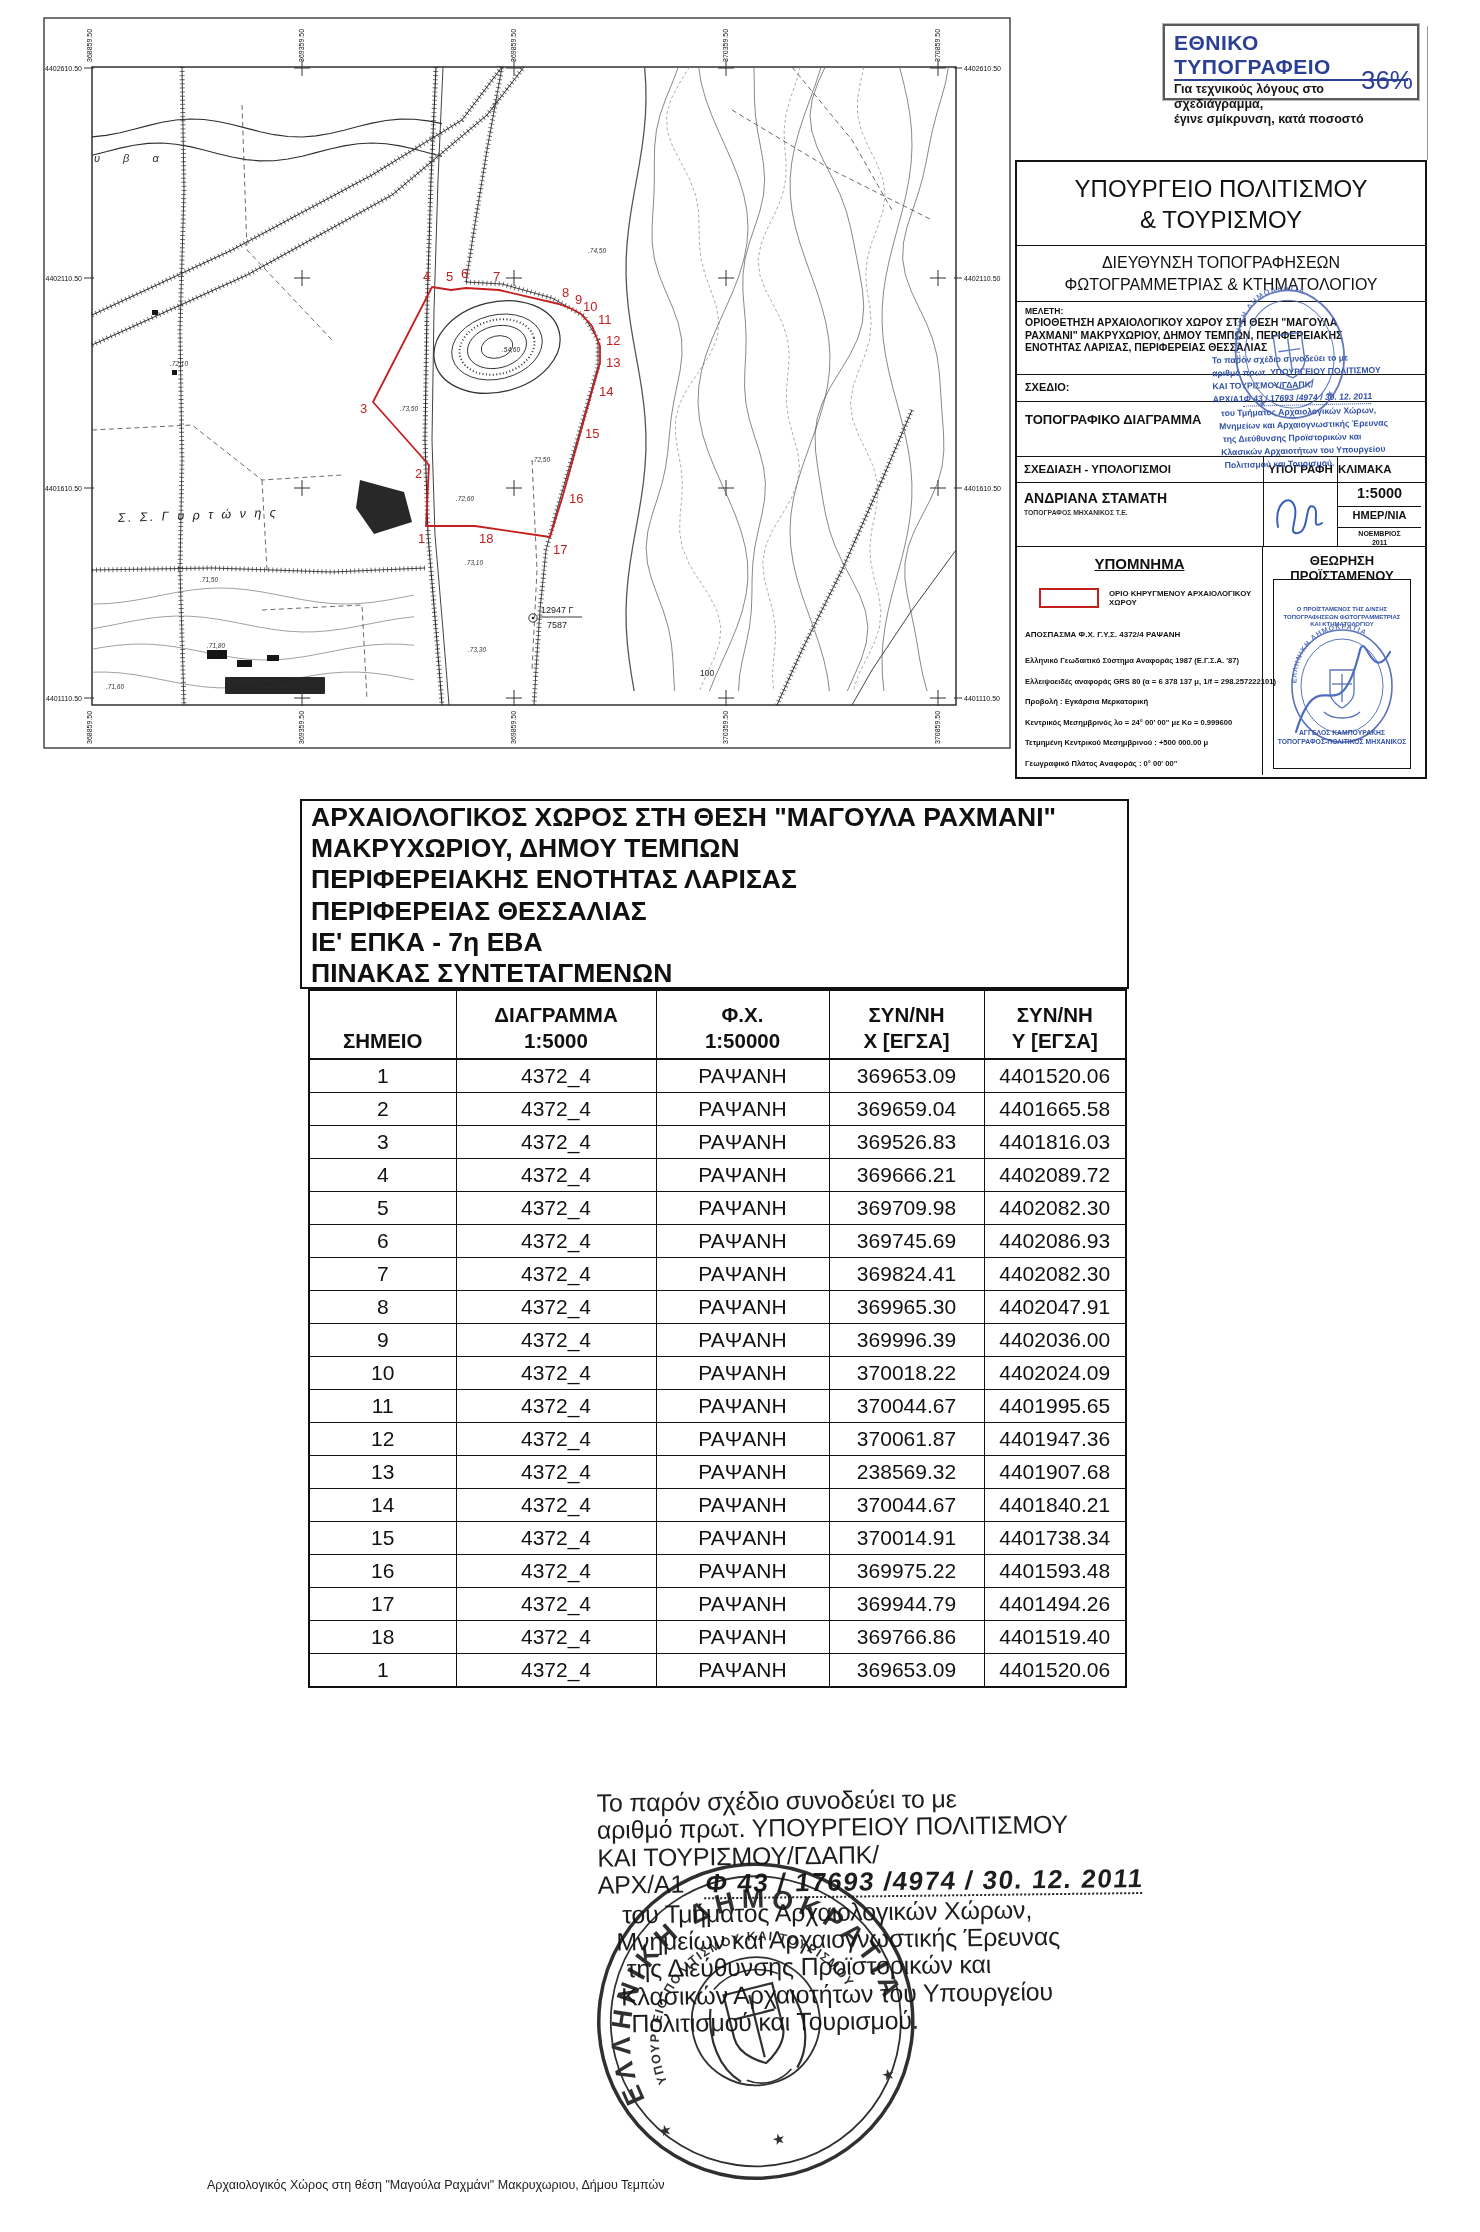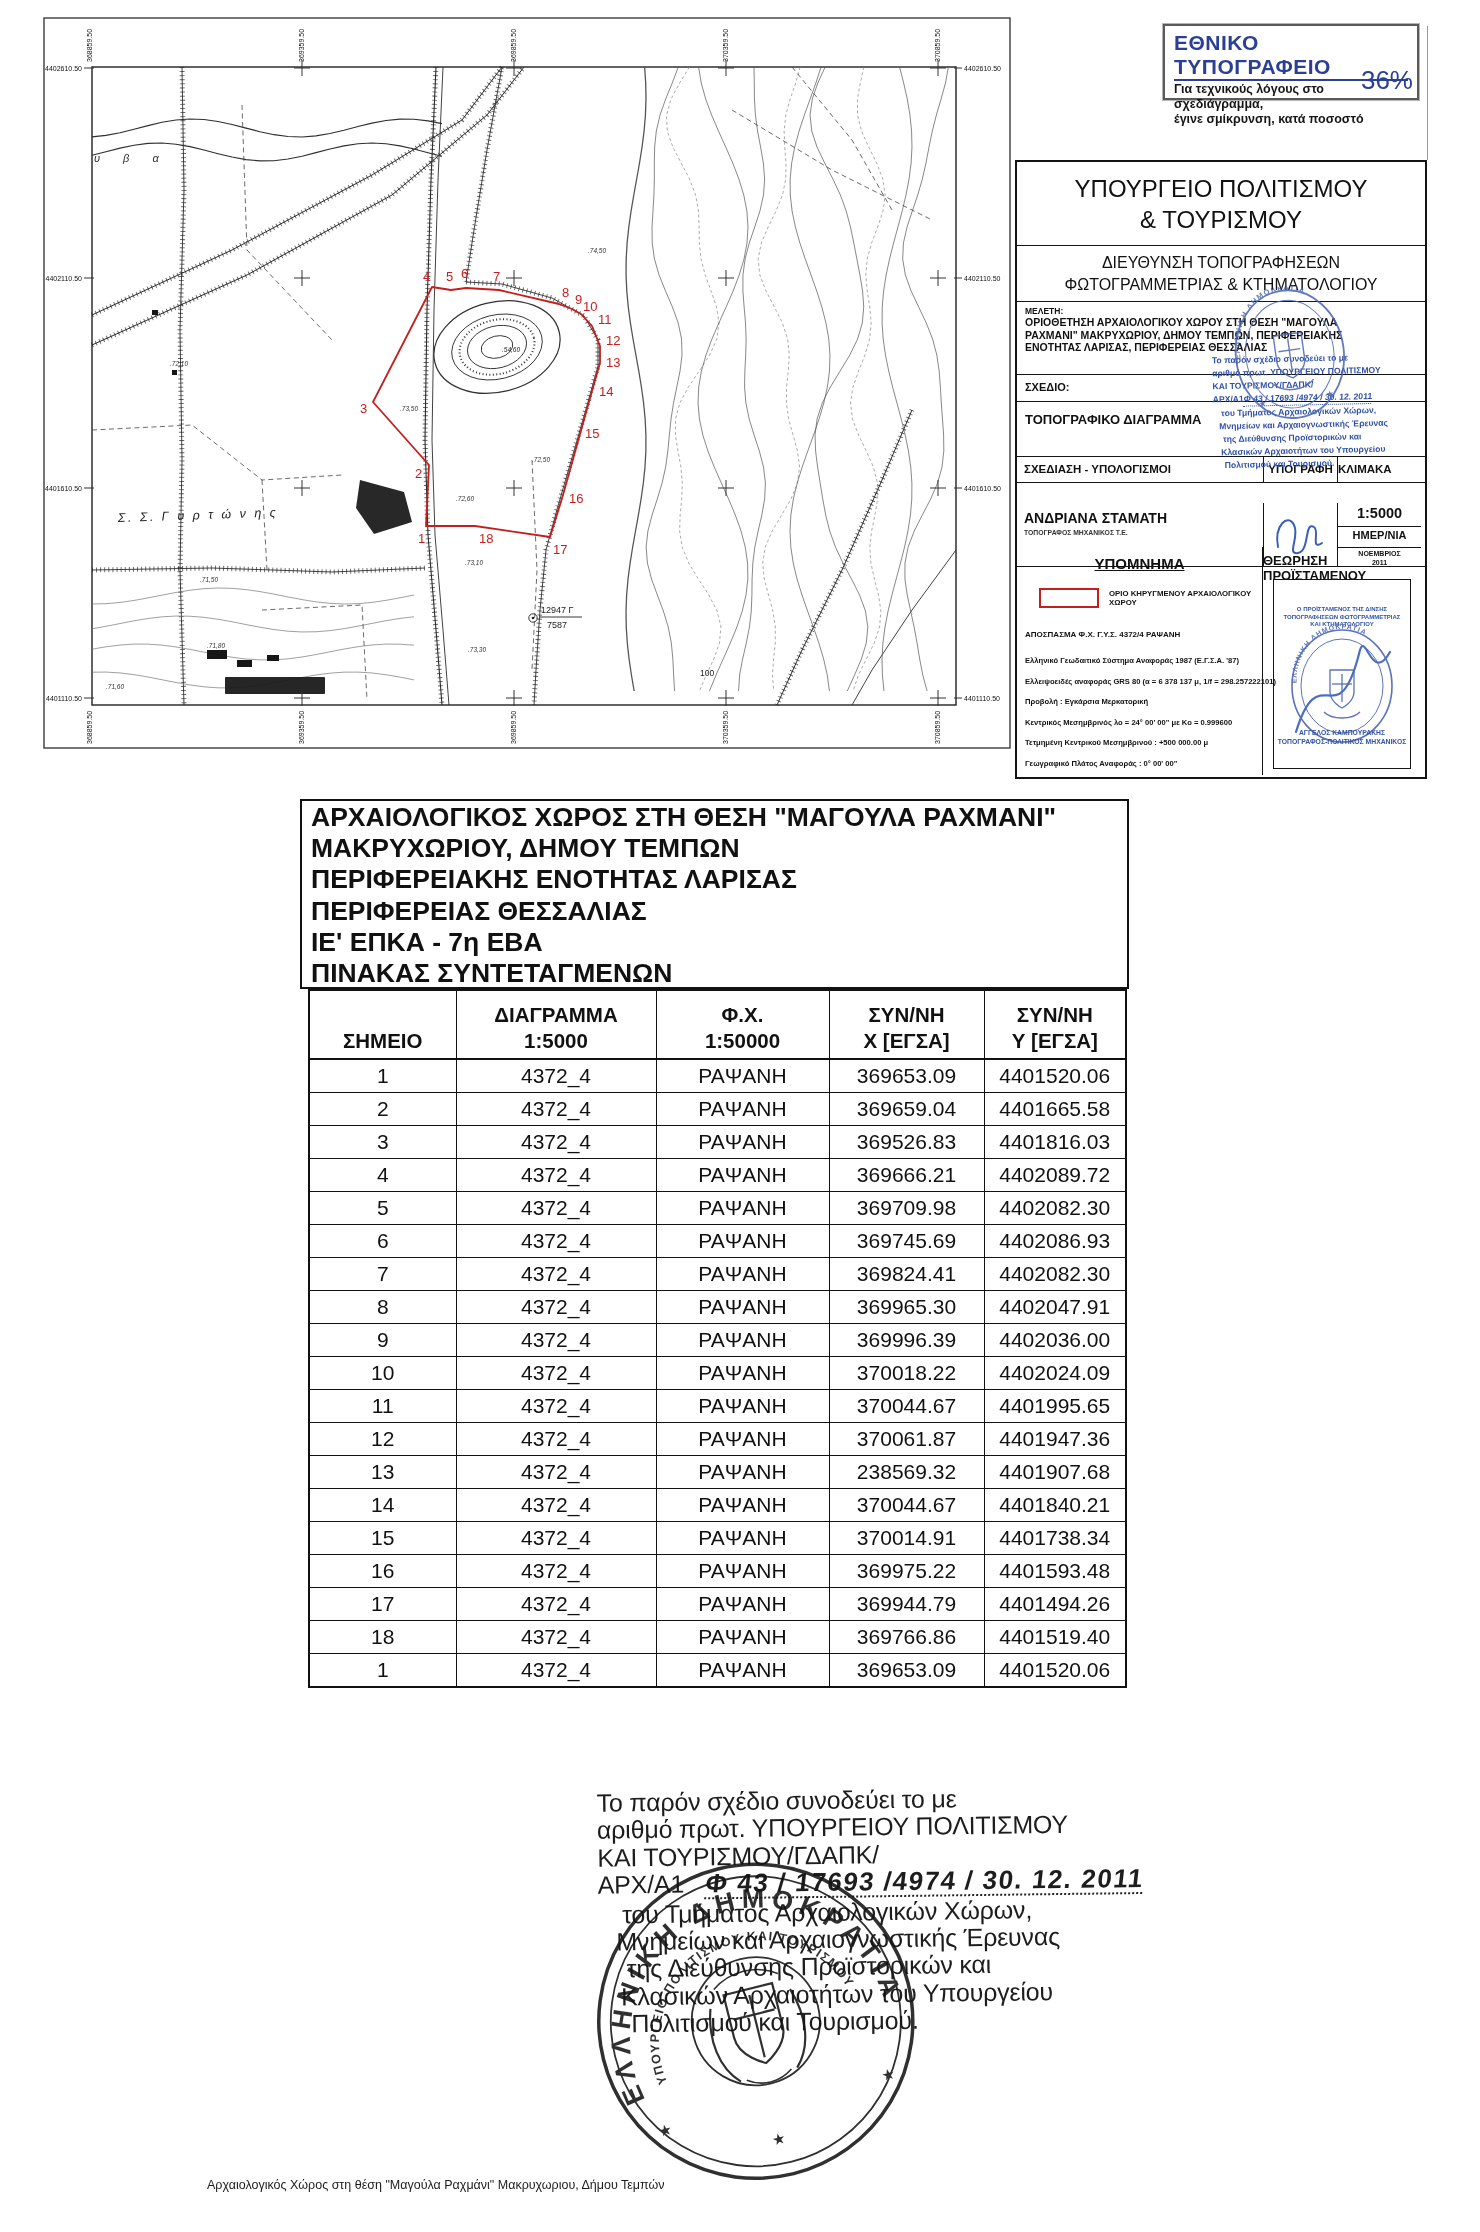--- a/index.html
+++ b/index.html
@@ -23,21 +23,21 @@
                font-size:24px;line-height:31px;padding-top:11px;}
   #tb-division{top:84px;height:56px;border-bottom:1.5px solid #141414;text-align:center;
                font-size:16px;line-height:22px;padding-top:6px;}
   #tb-meleti{top:140px;height:73px;border-bottom:1.5px solid #141414;padding:4px 8px;}
   #tb-meleti .lbl{font-size:8.5px;font-weight:bold;}
   #tb-meleti .txt{font-size:10.5px;font-weight:bold;line-height:12.5px;width:320px;}
   #tb-schedio{top:213px;height:27px;border-bottom:1.5px solid #141414;padding:6px 8px;font-size:11px;font-weight:bold;}
   #tb-topo{top:240px;height:55px;border-bottom:1.5px solid #141414;padding:10px 8px;font-size:13px;font-weight:bold;}
   #tb-cols{top:295px;height:26px;border-bottom:1.5px solid #141414;}
   .tb-c{position:absolute;top:0;height:100%;box-sizing:border-box;font-size:11.5px;font-weight:bold;padding-top:6px;}
-  #tb-main{top:321px;height:64px;border-bottom:1.5px solid #141414;margin-top:20px;}
+  #tb-main{top:321px;height:64px;border-bottom:1.5px solid #141414;}
   .cell-border{border-left:1.5px solid #141414;}
   #tb-bottom{top:385px;height:228px;}
   #tb-legend-cell{position:absolute;left:0;top:0;width:246px;height:100%;border-right:1.5px solid #141414;box-sizing:border-box;}
   #tb-approval-cell{position:absolute;left:246px;top:0;width:158px;height:100%;}
   .small-blue{color:#3252a8;}
   .geo-line{font-size:7.6px;font-weight:bold;line-height:20.5px;white-space:nowrap;}
 
   
   #tb-note{left:1213px;top:352px;width:222px;font-size:8.6px;line-height:13px;color:#3252a8;
            transform:rotate(-1.2deg);font-weight:bold;}
@@ -287,21 +287,21 @@
         <div id="geodetic-lines" style="margin:12px 0 0 8px;">
             <div class="geo-line">Ελληνικό Γεωδαιτικό Σύστημα Αναφοράς 1987 (Ε.Γ.Σ.Α. '87)</div>
             <div class="geo-line">Ελλειψοειδές αναφοράς GRS 80 (α = 6 378 137 μ, 1/f = 298.257222101)</div>
             <div class="geo-line">Προβολή : Εγκάρσια Μερκατορική</div>
             <div class="geo-line">Κεντρικός Μεσημβρινός λο = 24° 00' 00" με Κο = 0.999600</div>
             <div class="geo-line">Τετμημένη Κεντρικού Μεσημβρινού : +500 000.00 μ</div>
             <div class="geo-line">Γεωγραφικό Πλάτος Αναφοράς : 0° 00' 00"</div>
           </div>
       </div>
       <div id="tb-approval-cell">
-        <div style="text-align:left;margin-top:6px;font-size:13px;font-weight:bold;">ΘΕΩΡΗΣΗ ΠΡΟΪΣΤΑΜΕΝΟΥ</div>
+        <div style="text-align:center;margin-top:6px;font-size:13px;font-weight:bold;">ΘΕΩΡΗΣΗ ΠΡΟΪΣΤΑΜΕΝΟΥ</div>
         <div style="position:absolute;left:10px;top:32px;width:138px;height:190px;border:1.5px solid #141414;box-sizing:border-box;">
           <div class="small-blue" style="text-align:center;margin-top:26px;font-size:6px;font-weight:bold;line-height:7.5px;">
             <div>Ο ΠΡΟΪΣΤΑΜΕΝΟΣ ΤΗΣ Δ/ΝΣΗΣ</div>
             <div>ΤΟΠΟΓΡΑΦΗΣΕΩΝ ΦΩΤΟΓΡΑΜΜΕΤΡΙΑΣ</div>
             <div>ΚΑΙ ΚΤΗΜΑΤΟΛΟΓΙΟΥ</div>
           </div>
           <svg style="position:absolute;left:12px;top:44px;" width="112" height="122" viewBox="0 0 112 122" opacity="0.9">
             <defs>
                 <path id="ap-arc" d="M 12,70 A 46,52 0 1 1 101,70" fill="none"></path>
               </defs>

